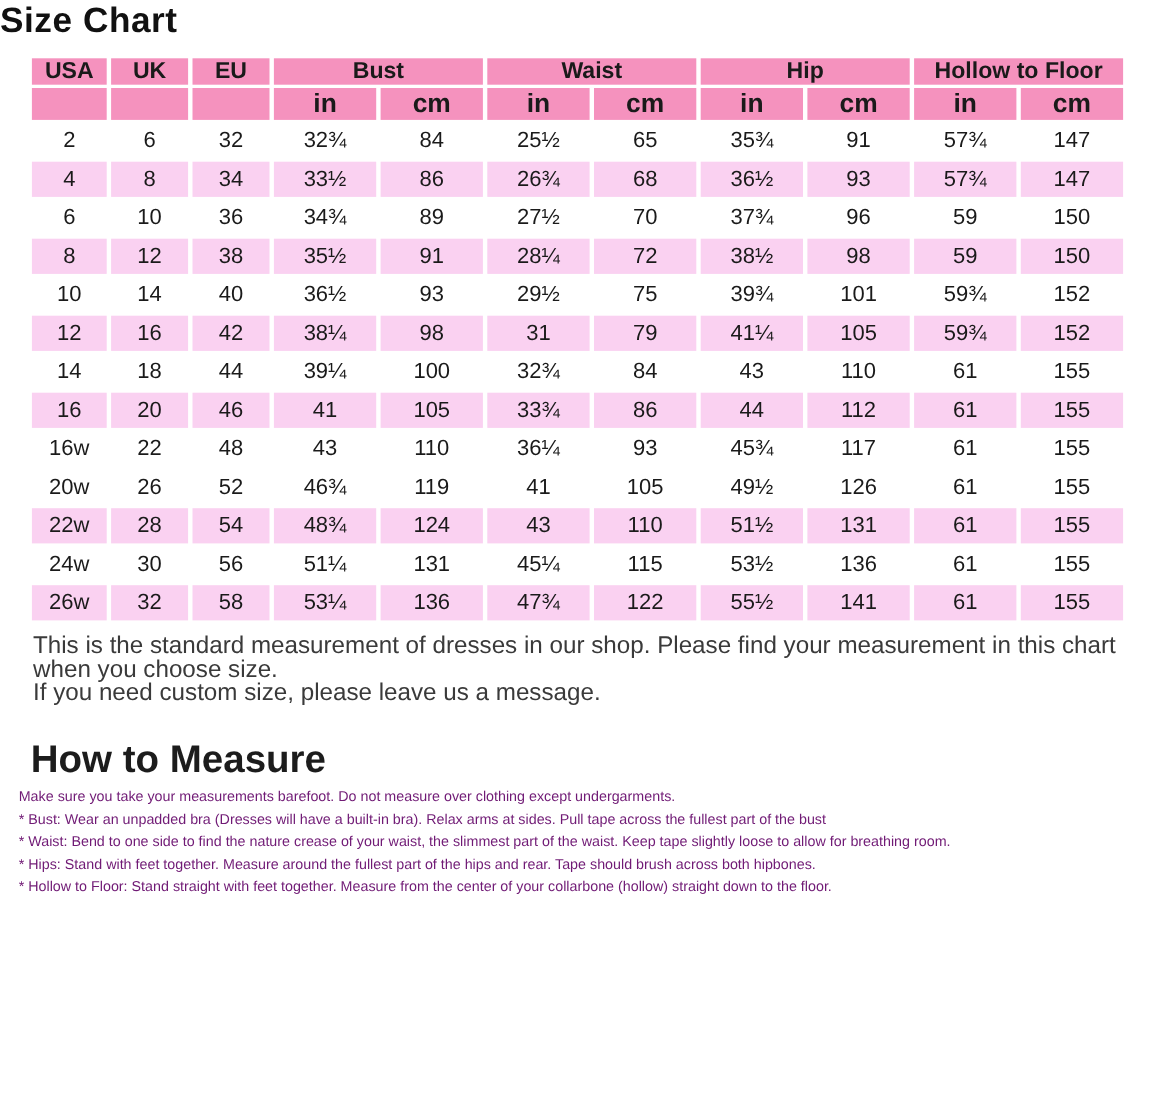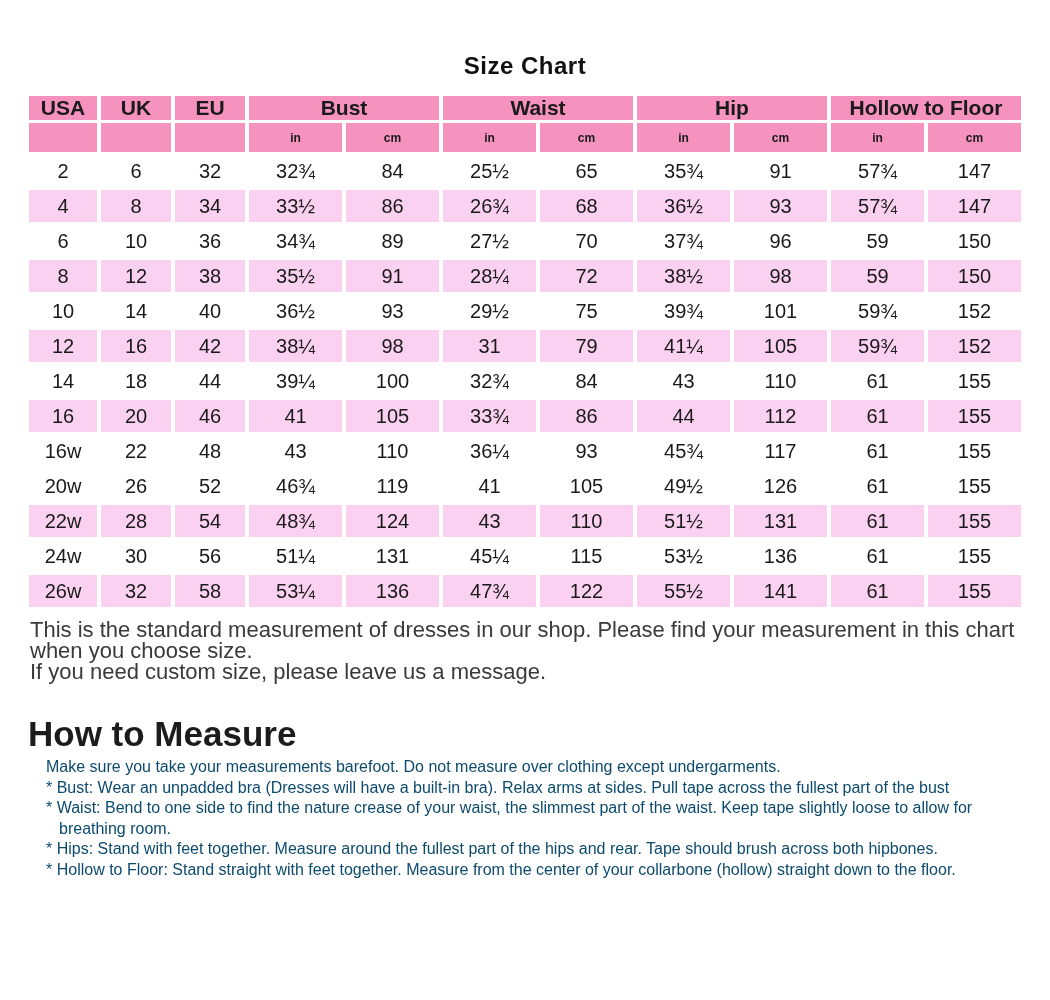--- a/index.html
+++ b/index.html
@@ -5,23 +5,22 @@
   * { box-sizing: border-box; margin: 0; padding: 0; }
   html, body {
     width: 1050px;
     background: #ffffff;
     font-family: "Liberation Sans", "DejaVu Sans", sans-serif;
     color: #000;
   }
   body { height: 1000px; overflow: hidden; }
 
   .page-title {
-    margin-top: 52px;
-    text-align: center;
-    font-size: 24px;
+    text-align: left;
+    font-size: 32px;
     font-weight: bold;
     color: #111;
     letter-spacing: 0.5px;
   }
 
   table.size-table {
     margin: 13px auto 0 auto;
     width: 1000px;
     border-collapse: separate;
     border-spacing: 4px 3px;
@@ -34,21 +33,21 @@
     overflow: hidden;
     white-space: nowrap;
   }
   table.size-table thead th {
     background: var(--header-pink, #F592BE);
     font-weight: bold;
     font-size: 21px;
     color: #1a1a1a;
   }
   table.size-table thead tr.group-row th { height: 22px; }
-  table.size-table thead tr.unit-row th { height: 29px; font-size: 12px; }
+  table.size-table thead tr.unit-row th { height: 29px; font-size: 24px; }
   table.size-table tbody td {
     font-size: 20px;
     height: 32px;
     background: #ffffff;
     color: #1a1a1a;
   }
   table.size-table tbody tr.alt td {
     background: var(--row-pink, #FAD1F1);
   }
 
@@ -60,25 +59,25 @@
     width: 990px;
   }
 
   .howto-heading {
     margin: 32px 0 3px 28px;
     font-size: 35px;
     font-weight: bold;
     color: #1c1c1c;
   }
   .howto {
-    margin-left: 46px;
+    margin-left: 17px;
     width: 975px;
-    font-size: 16px;
+    font-size: 13px;
     line-height: 20.5px;
-    color: #0c4a6e;
+    color: #701a75;
   }
   .howto .item {
     padding-left: 13px;
     text-indent: -13px;
   }
 </style>
 </head>
 <body>
 
 <h1 class="page-title">Size Chart</h1>

